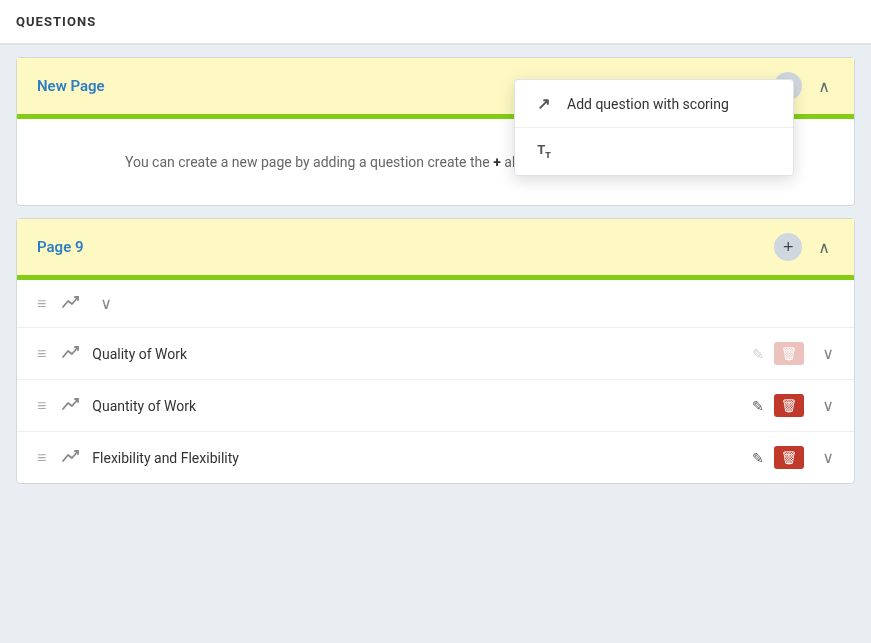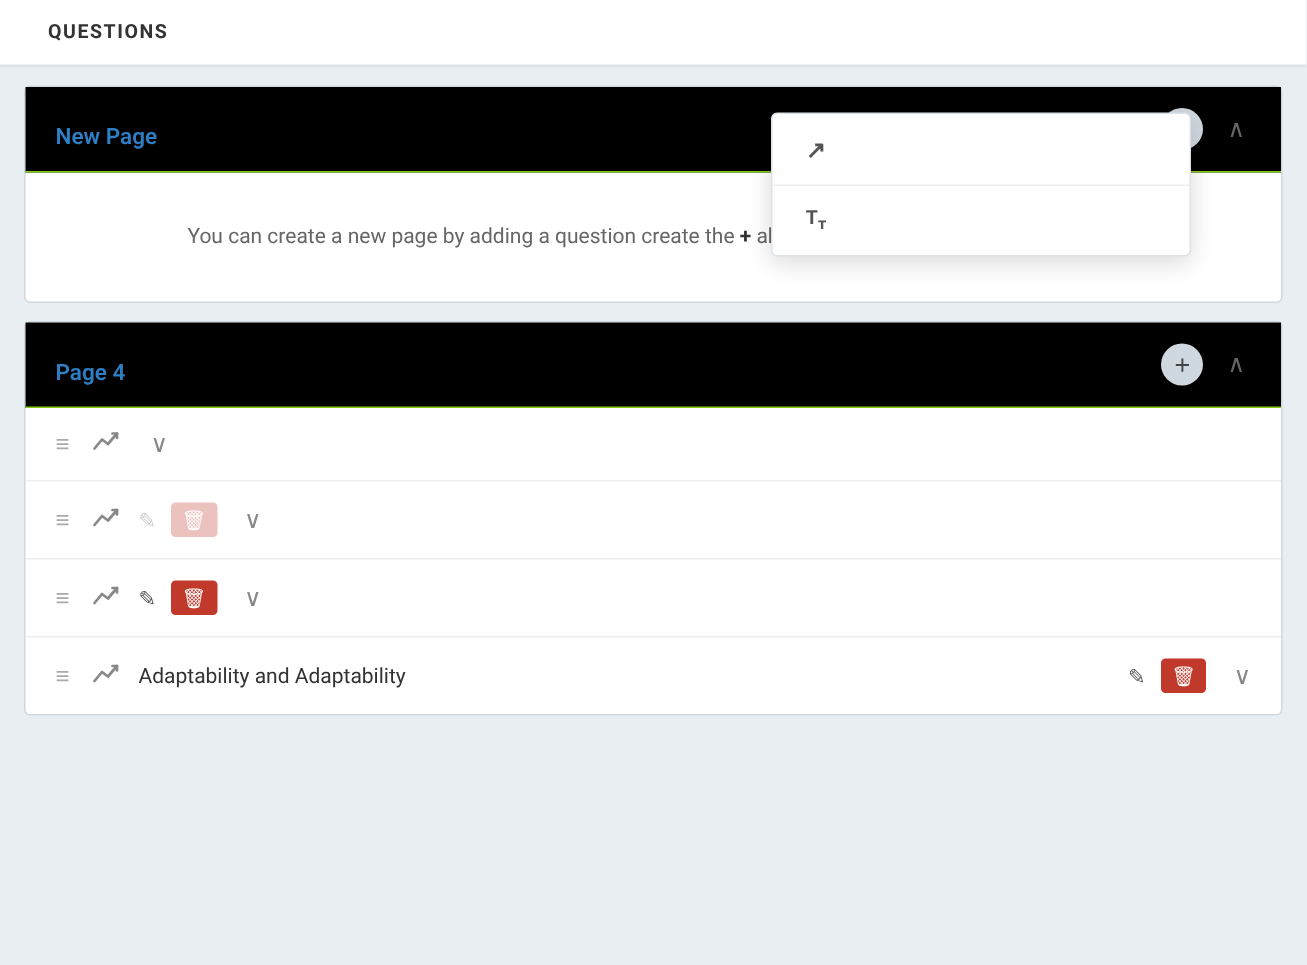--- a/index.html
+++ b/index.html
@@ -14,43 +14,43 @@
     .main-container {
       background: #e8eef2;
       padding: 12px 16px;
       flex: 1;
     }
     .section-header {
       font-size: 13px;
       font-weight: 700;
       color: #333;
       letter-spacing: 0.08em;
-      padding: 14px 32px;
+      padding: 14px 16px;
       background: #fff;
       border-bottom: 1px solid #dde3e8;
       text-transform: uppercase;
     }
     .top-bar {
       background: #fff;
       border-bottom: 1px solid #dde3e8;
     }
     .card {
       background: #fff;
       border-radius: 4px;
       border: 1px solid #d0d8df;
       margin-bottom: 12px;
       overflow: visible;
     }
     .card-header {
       display: flex;
-      align-items: flex-end;
+      align-items: center;
       justify-content: space-between;
       padding: 14px 20px;
-      background: #000000;
-      border-bottom: 1px solid #84cc16;
+      background: #fef9c3;
+      border-bottom: 5px solid #84cc16;
     }
     .card-header-title {
       font-size: 15px;
       font-weight: 600;
       color: #2d7ec4;
     }
     .card-header-actions {
       display: flex;
       align-items: center;
       gap: 12px;
@@ -208,34 +208,35 @@
     </div>
     <div class="card-body">
       <span>You can create a new page by adding a question create the</span>
       <strong> + </strong>
       <span>above, or by dragging a question below</span>
     </div>
   </div>
 
   <div class="card page1-card">
     <div class="card-header">
-      <span class="card-header-title">Page 4</span>
+      <span class="card-header-title">Page 9</span>
       <div class="card-header-actions">
         <button class="plus-btn">
           <span>+</span>
         </button>
         <button class="icon-btn">
           <span>∧</span>
         </button>
       </div>
     </div>
 
     <div class="dropdown-menu">
       <div class="dropdown-item">
         <span class="dropdown-icon">↗</span>
+        <span>Add question with scoring</span>
       </div>
       <div class="dropdown-item">
         <span class="dropdown-icon" style="font-size:13px;">T<sub>т</sub></span>
       </div>
     </div>
 
     <div>
 
       <div class="question-row">
         <span class="drag-handle">≡</span>
@@ -251,55 +252,57 @@
       </div>
 
       <div class="question-row">
         <span class="drag-handle">≡</span>
         <span class="scoring-icon">
           <svg width="18" height="14" viewBox="0 0 18 14" fill="none" xmlns="http://www.w3.org/2000/svg">
             <polyline points="1,12 6,6 10,9 16,2" stroke="#888" stroke-width="1.8" fill="none" stroke-linecap="round" stroke-linejoin="round"></polyline>
             <polyline points="13,2 16,2 16,5" stroke="#888" stroke-width="1.8" fill="none" stroke-linecap="round" stroke-linejoin="round"></polyline>
           </svg>
         </span>
+        <span class="question-label">Quality of Work</span>
         <div class="row-actions">
           <button class="edit-btn" style="opacity:0.3;">✎</button>
           <button class="delete-btn" style="opacity:0.3;">
             <span>🗑</span>
           </button>
           <button class="expand-btn">∨</button>
         </div>
       </div>
 
       <div class="question-row">
         <span class="drag-handle">≡</span>
         <span class="scoring-icon">
           <svg width="18" height="14" viewBox="0 0 18 14" fill="none" xmlns="http://www.w3.org/2000/svg">
             <polyline points="1,12 6,6 10,9 16,2" stroke="#888" stroke-width="1.8" fill="none" stroke-linecap="round" stroke-linejoin="round"></polyline>
             <polyline points="13,2 16,2 16,5" stroke="#888" stroke-width="1.8" fill="none" stroke-linecap="round" stroke-linejoin="round"></polyline>
           </svg>
         </span>
+        <span class="question-label">Quantity of Work</span>
         <div class="row-actions">
           <button class="edit-btn">✎</button>
           <button class="delete-btn">
             <span>🗑</span>
           </button>
           <button class="expand-btn">∨</button>
         </div>
       </div>
 
       <div class="question-row">
         <span class="drag-handle">≡</span>
         <span class="scoring-icon">
           <svg width="18" height="14" viewBox="0 0 18 14" fill="none" xmlns="http://www.w3.org/2000/svg">
             <polyline points="1,12 6,6 10,9 16,2" stroke="#888" stroke-width="1.8" fill="none" stroke-linecap="round" stroke-linejoin="round"></polyline>
             <polyline points="13,2 16,2 16,5" stroke="#888" stroke-width="1.8" fill="none" stroke-linecap="round" stroke-linejoin="round"></polyline>
           </svg>
         </span>
-        <span class="question-label">Adaptability and Adaptability</span>
+        <span class="question-label">Flexibility and Flexibility</span>
         <div class="row-actions">
           <button class="edit-btn">✎</button>
           <button class="delete-btn">
             <span>🗑</span>
           </button>
           <button class="expand-btn">∨</button>
         </div>
       </div>
 
     </div>

